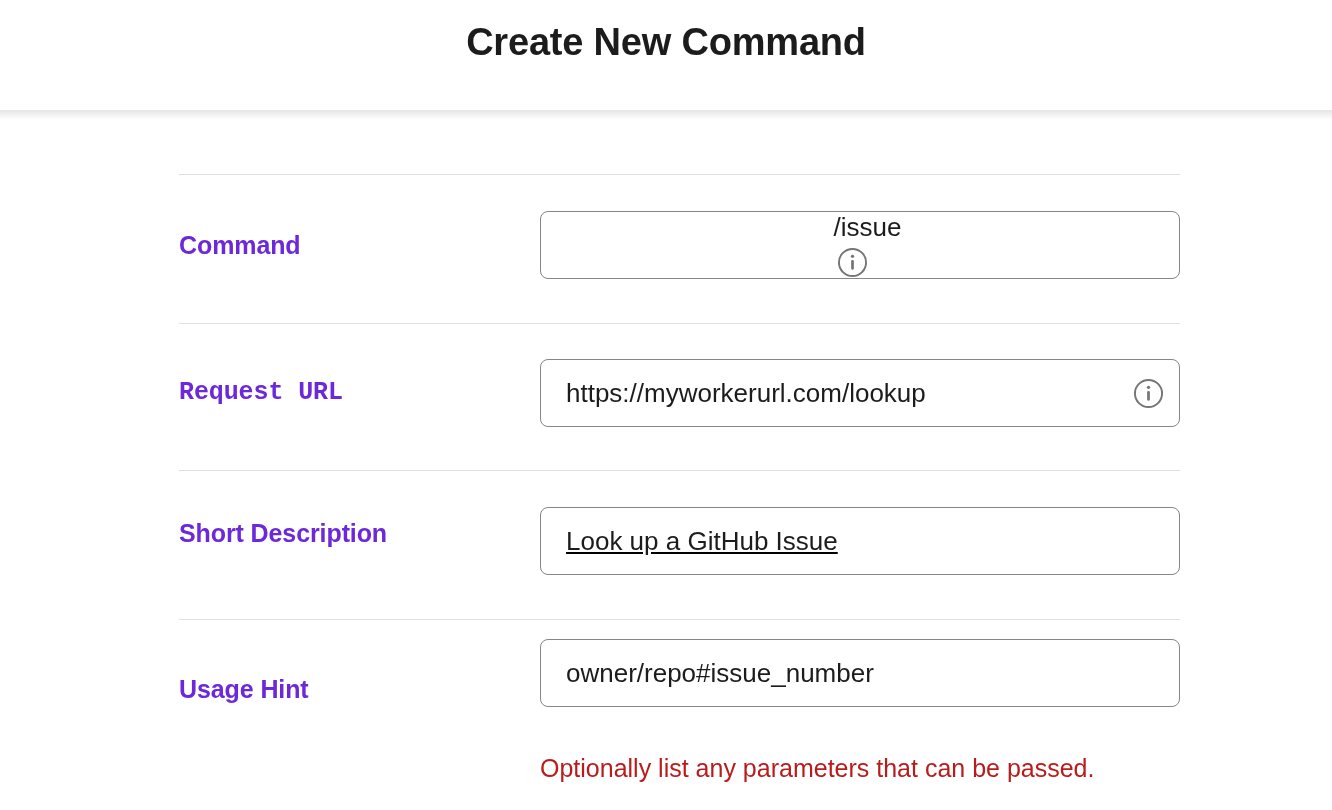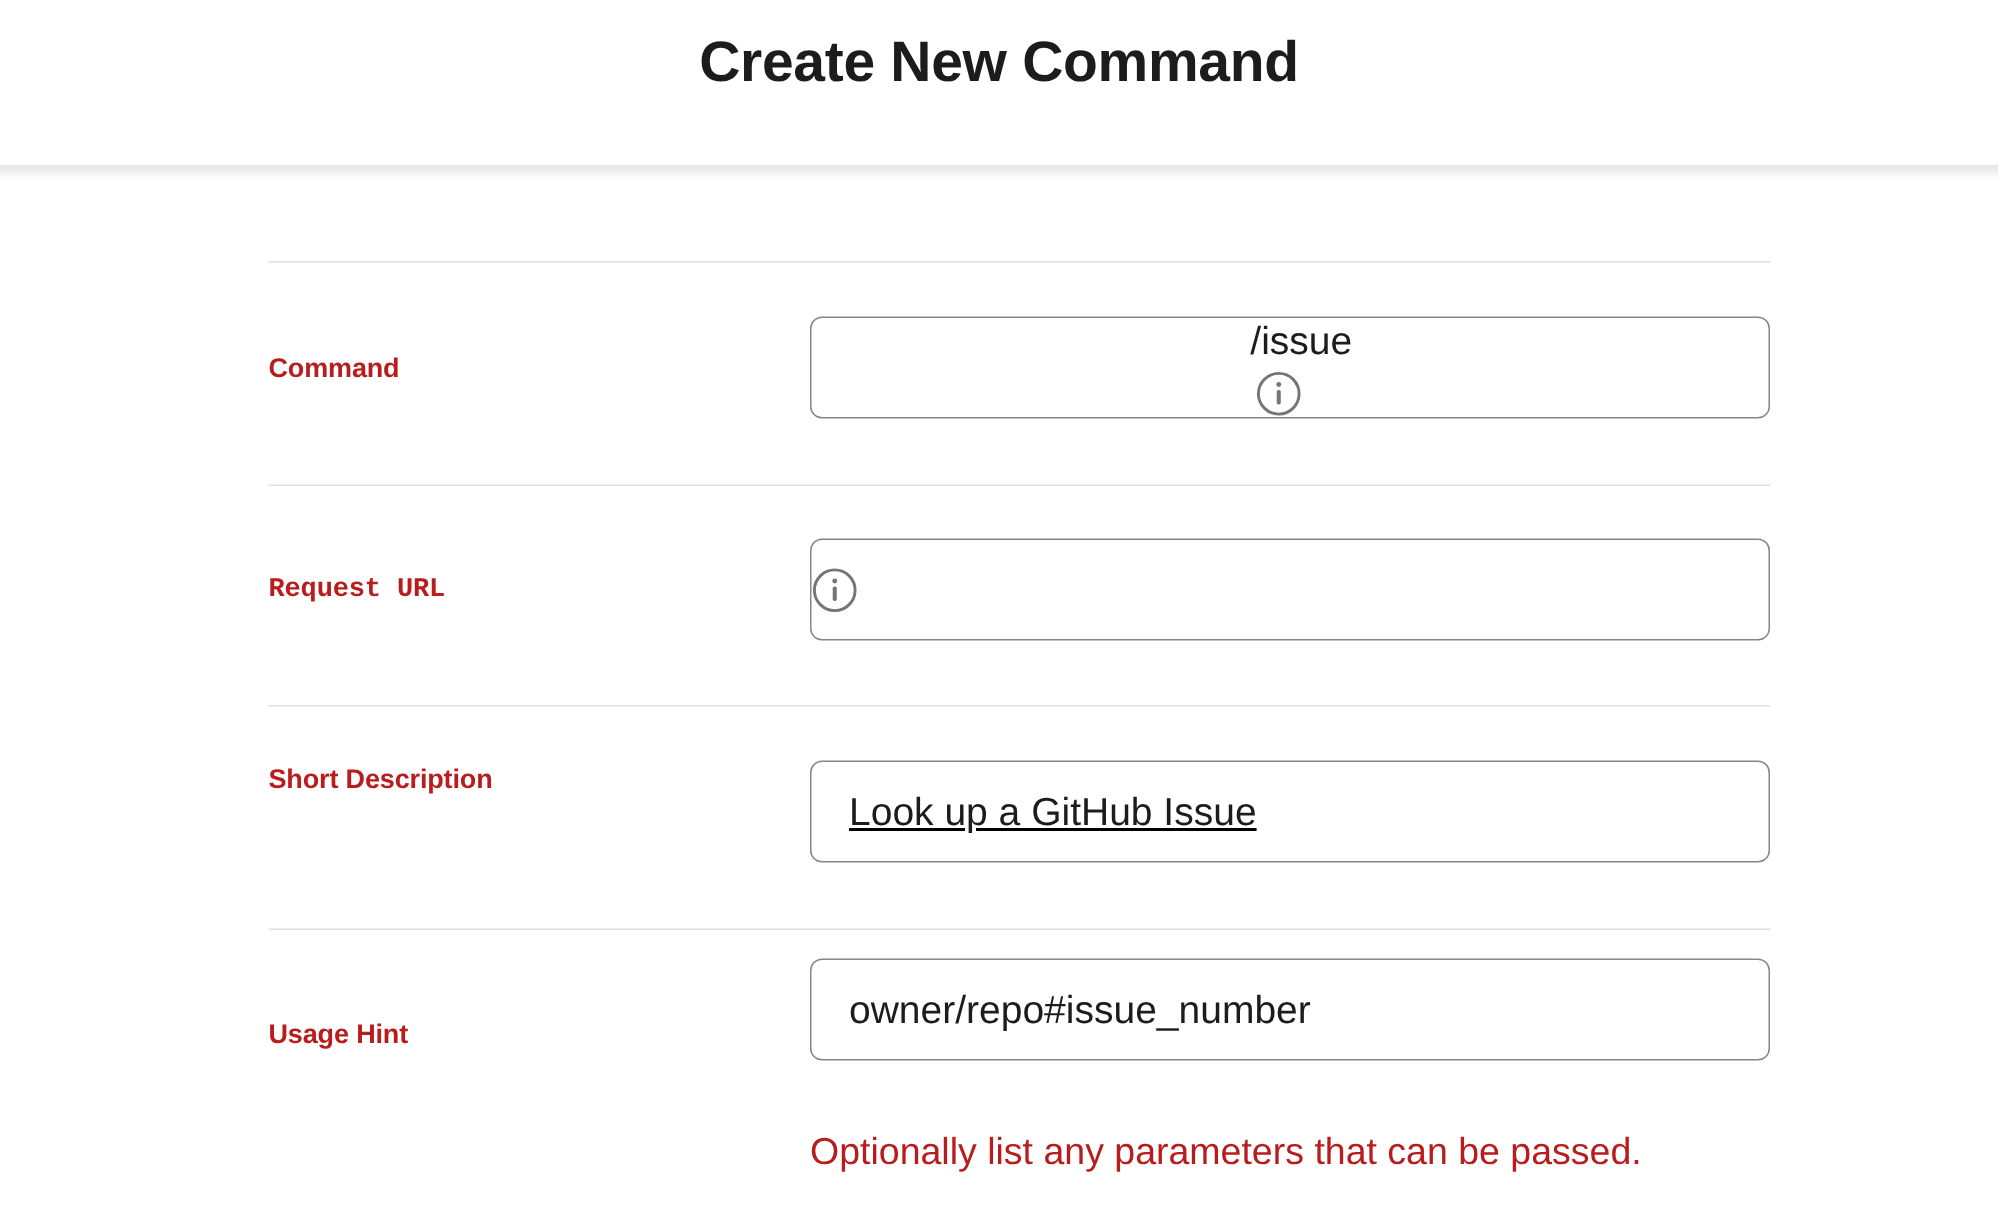--- a/index.html
+++ b/index.html
@@ -72,23 +72,23 @@
     position: absolute;
     left: 0;
     width: 1332px;
     height: 0;
   }
 
   .field-label {
     position: absolute;
     left: 179px;
     width: 340px;
-    font-size: 18px;
+    font-size: 25px;
     font-weight: bold;
-    color: #b91c1c;
+    color: #6d28d9;
     line-height: 30px;
     letter-spacing: -0.1px;
     white-space: nowrap;
   }
 
   .input-box {
     position: absolute;
     left: 540px;
     width: 640px;
     height: 68px;
@@ -155,32 +155,33 @@
       </svg>
     </div>
   </div>
 
   <div class="divider" style="top:213px;"></div>
 
   <div class="field-row">
     <div class="field-label" style="top:268px;font-family:Liberation Mono, monospace;">Request URL</div>
 
     <div class="input-box" style="top:249px;">
+      <div class="input-value" title="https://example.com/slack">https://myworkerurl.com/lookup</div>
       <svg class="info-icon" viewBox="0 0 32 32">
         <circle cx="16" cy="16" r="14" fill="none" stroke="#757575" stroke-width="2"></circle>
         <circle cx="16" cy="9.6" r="1.7" fill="#757575"></circle>
         <rect x="14.6" y="13.4" width="2.8" height="10" rx="1.2" fill="#757575"></rect>
       </svg>
     </div>
   </div>
 
   <div class="divider" style="top:360px;"></div>
 
   <div class="field-row">
-    <div class="field-label" style="top:394px;">Short Description</div>
+    <div class="field-label" style="top:408px;">Short Description</div>
 
     <div class="input-box" style="top:397px;text-decoration:underline;">
       <div class="input-value">Look up a GitHub Issue</div>
     </div>
   </div>
 
   <div class="divider" style="top:509px;"></div>
 
   <div class="field-row">
     <div class="field-label" style="top:564px;">Usage Hint</div>

